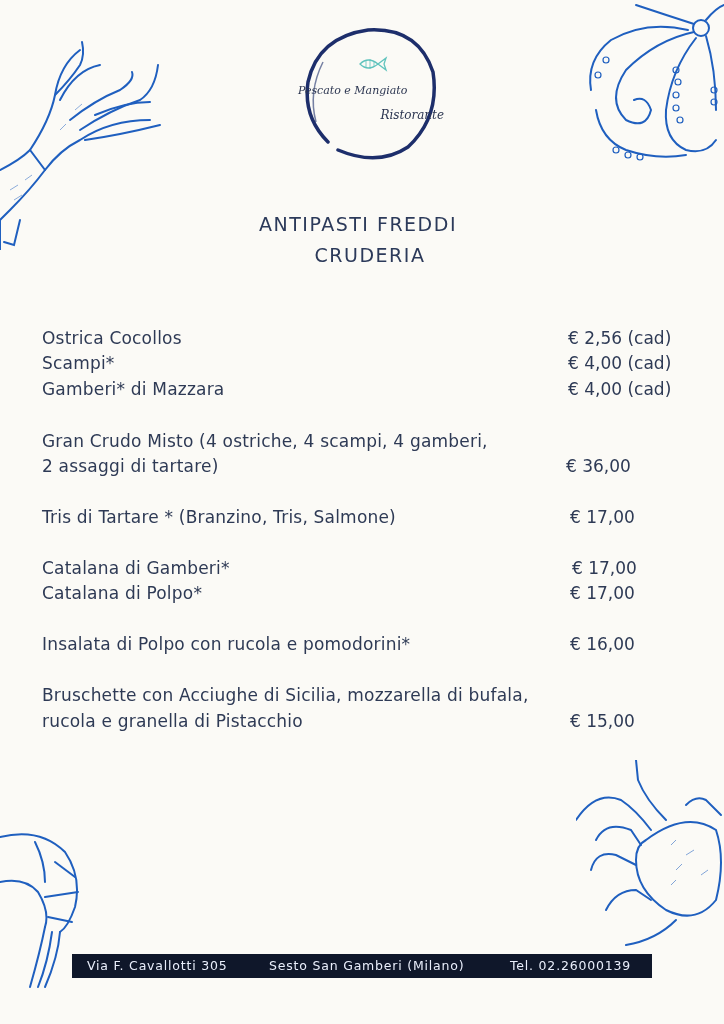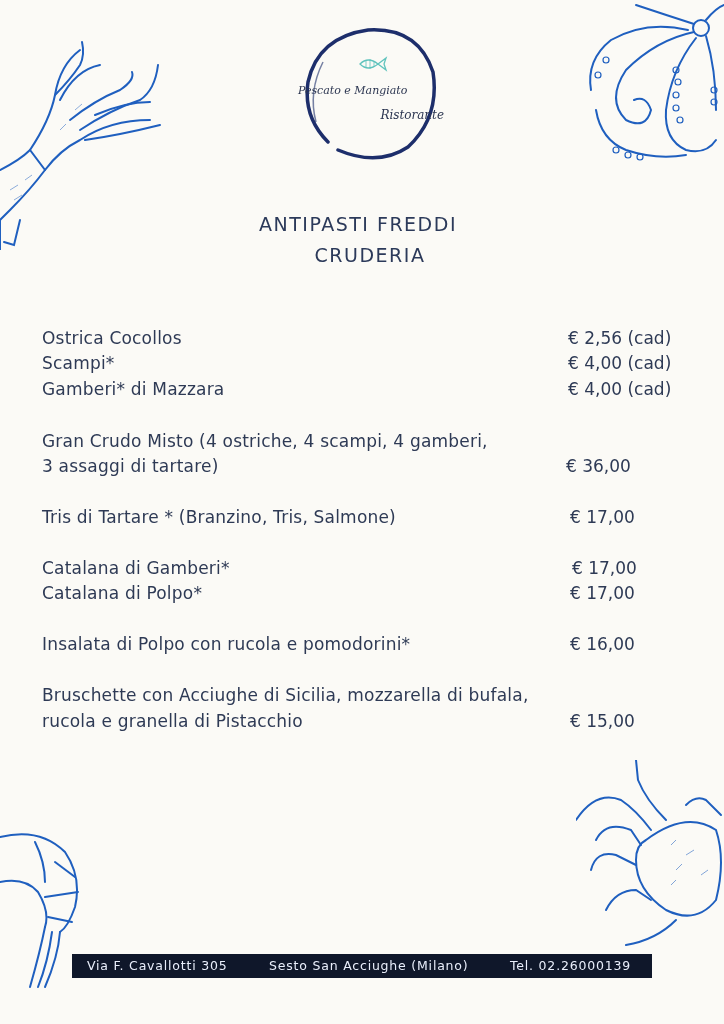--- a/index.html
+++ b/index.html
@@ -141,21 +141,21 @@
   <div class="row" style="top:328px">Ostrica Cocollos</div>
   <div class="price" style="top:328px;left:568px">€  2,56 (cad)</div>
 
   <div class="row" style="top:353px">Scampi*</div>
   <div class="price" style="top:353px;left:568px">€  4,00 (cad)</div>
 
   <div class="row" style="top:379px">Gamberi* di Mazzara</div>
   <div class="price" style="top:379px;left:568px">€  4,00 (cad)</div>
 
   <div class="row" style="top:431px">Gran Crudo Misto (4 ostriche, 4 scampi, 4 gamberi,</div>
-  <div class="row" style="top:456px">3 assaggi di tartare)</div>
+  <div class="row" style="top:456px">2 assaggi di tartare)</div>
   <div class="price" style="top:456px;left:566px">€ 36,00</div>
 
   <div class="row" style="top:507px">Tris di Tartare * (Branzino, Tris, Salmone)</div>
   <div class="price" style="top:507px;left:570px">€ 17,00</div>
 
   <div class="row" style="top:558px">Catalana di Gamberi*</div>
   <div class="price" style="top:558px;left:572px">€ 17,00</div>
 
   <div class="row" style="top:583px">Catalana di Polpo*</div>
   <div class="price" style="top:583px;left:570px">€ 17,00</div>
@@ -163,15 +163,15 @@
   <div class="row" style="top:634px">Insalata di Polpo con rucola e pomodorini*</div>
   <div class="price" style="top:634px;left:570px">€ 16,00</div>
 
   <div class="row" style="top:685px">Bruschette con Acciughe di Sicilia, mozzarella di bufala,</div>
   <div class="row" style="top:711px">rucola e granella di Pistacchio</div>
   <div class="price" style="top:711px;left:570px">€ 15,00</div>
 </div>
 
 <div class="footer">
   <span style="left:15px">Via F. Cavallotti 305</span>
-  <span style="left:197px">Sesto San Acciughe  (Milano)</span>
+  <span style="left:197px">Sesto San Gamberi  (Milano)</span>
   <span style="left:438px">Tel. 02.26000139</span>
 </div>
 
 </body></html>

